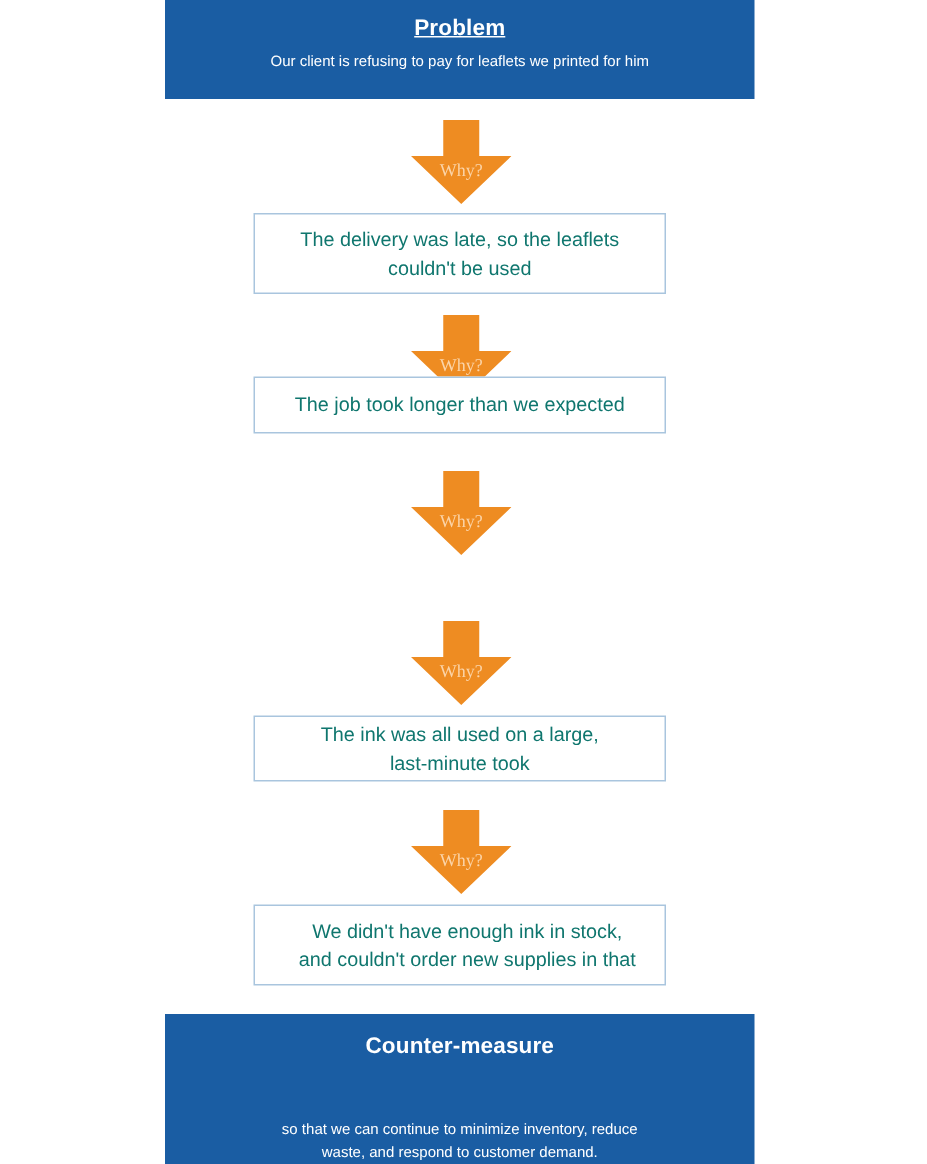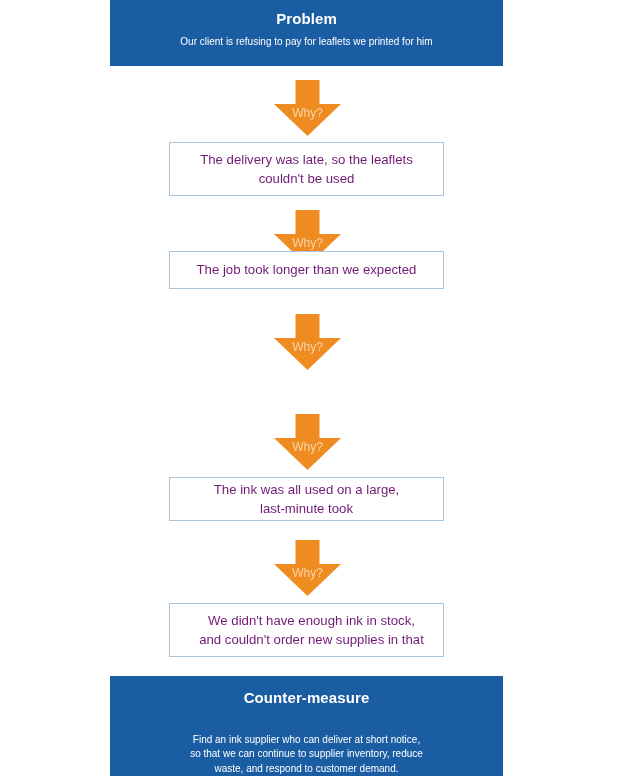--- a/index.html
+++ b/index.html
@@ -43,21 +43,21 @@
     font-size: 10px;
     line-height: 1.45;
     font-weight: normal;
   }
 
   #problem-banner {
     top: 0px;
     height: 66px;
     padding-top: 10px;
   }
-  #problem-banner .banner-title { margin-bottom: 6px; }
+  #problem-banner .banner-title { margin-bottom: 6px; text-decoration: underline; }
 
   #countermeasure-banner {
     top: 676px;
     height: 100px;
     padding-top: 13px;
   }
   #countermeasure-banner .banner-title { margin-bottom: 25px; }
 
   
   .cause-box {
@@ -68,21 +68,21 @@
     background: #ffffff;
     border: 1px solid #a9c5de;
     display: flex;
     align-items: center;
     justify-content: center;
     text-align: center;
   }
   .cause-text {
     font-size: 13.2px;
     line-height: 1.45;
-    color: #701a75;
+    color: #0f766e;
     padding: 0 10px;
   }
 
   
   .why-arrow {
     position: absolute;
     left: 274px;
     width: 67px;
     height: 56px;
   }
@@ -94,20 +94,21 @@
   .why-label {
     position: absolute;
     left: 0;
     right: 0;
     top: 27px;
     text-align: center;
     font-size: 12px;
     color: #fbd4a8;
     line-height: 1;
     pointer-events: none;
+    font-family: Liberation Serif, serif;
   }
 </style>
 </head>
 <body>
 
 <div class="canvas">
 
   <div class="banner" id="problem-banner">
     <div class="banner-title">Problem</div>
     <div class="banner-body">Our client is refusing to pay for leaflets we printed for him</div>
@@ -170,19 +171,19 @@
   <div class="cause-box" style="top:603px; height:54px;padding-left:10px;">
     <div class="cause-text">
       <span>We didn't have enough ink in stock,</span><br>
       <span>and couldn't order new supplies in that</span>
     </div>
   </div>
 
   <div class="banner" id="countermeasure-banner">
     <div class="banner-title">Counter-measure</div>
     <div class="banner-body">
-      <span>Find an ink supplier who can deliver at short notice,</span><br>
-      <span>so that we can continue to supplier inventory, reduce</span><br>
+      <br>
+      <span>so that we can continue to minimize inventory, reduce</span><br>
       <span>waste, and respond to customer demand.</span>
     </div>
   </div>
 
 </div>
 
 </body></html>

